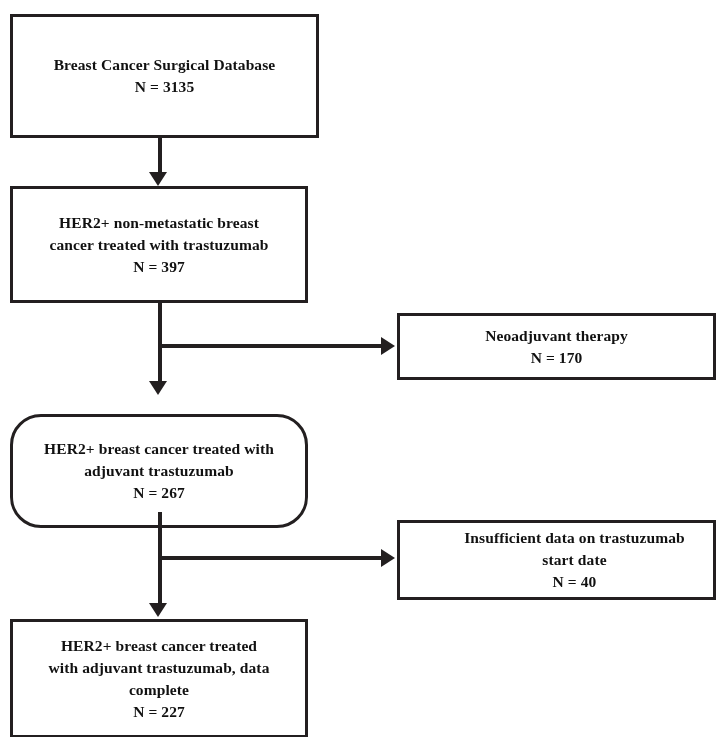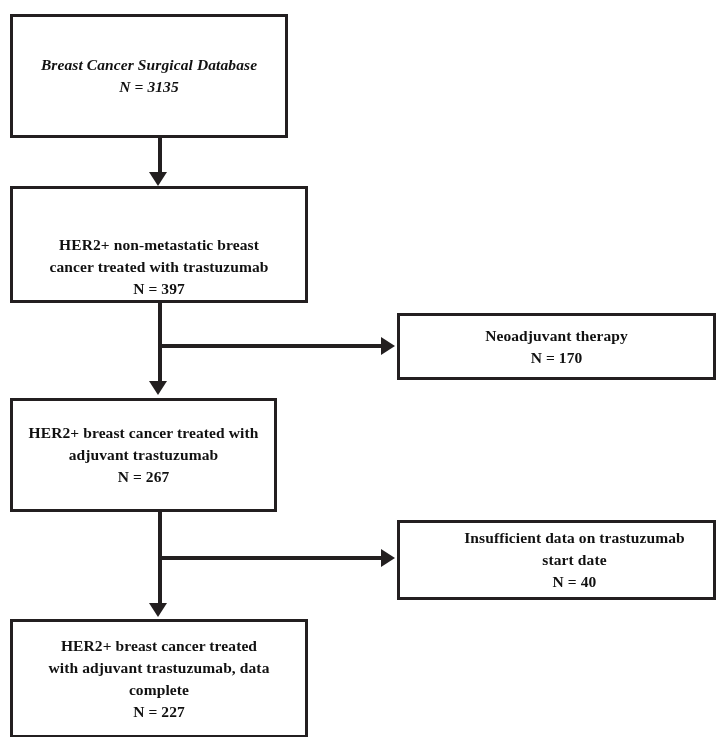--- a/index.html
+++ b/index.html
@@ -29,23 +29,23 @@
   .node-text {
     font-weight: bold;
     font-size: 15.5px;
     line-height: 1.42;
     color: #111111;
     letter-spacing: 0.1px;
     padding: 0 8px;
     white-space: pre-line;
   }
   
-  #node-database        { left: 10px;  top: 14px;  width: 278px; height: 124px; font-style: italic; }
-  #node-her2-trastuzumab{ left: 10px;  top: 186px; width: 298px; height: 117px; align-items: flex-end; }
-  #node-adjuvant        { left: 10px;  top: 398px; width: 267px; height: 114px; }
+  #node-database        { left: 10px;  top: 14px;  width: 309px; height: 124px; }
+  #node-her2-trastuzumab{ left: 10px;  top: 186px; width: 298px; height: 117px; }
+  #node-adjuvant        { left: 10px;  top: 414px; width: 298px; height: 114px; border-radius: 31px; }
   #node-data-complete   { left: 10px;  top: 619px; width: 298px; height: 119px; }
   
   #node-neoadjuvant     { left: 397px; top: 313px; width: 319px; height: 67px; }
   #node-insufficient    { left: 397px; top: 520px; width: 319px; height: 80px; padding-left: 36px; }
 
   
   .vline {
     position: absolute;
     width: 4px;
     background: #231f20;

